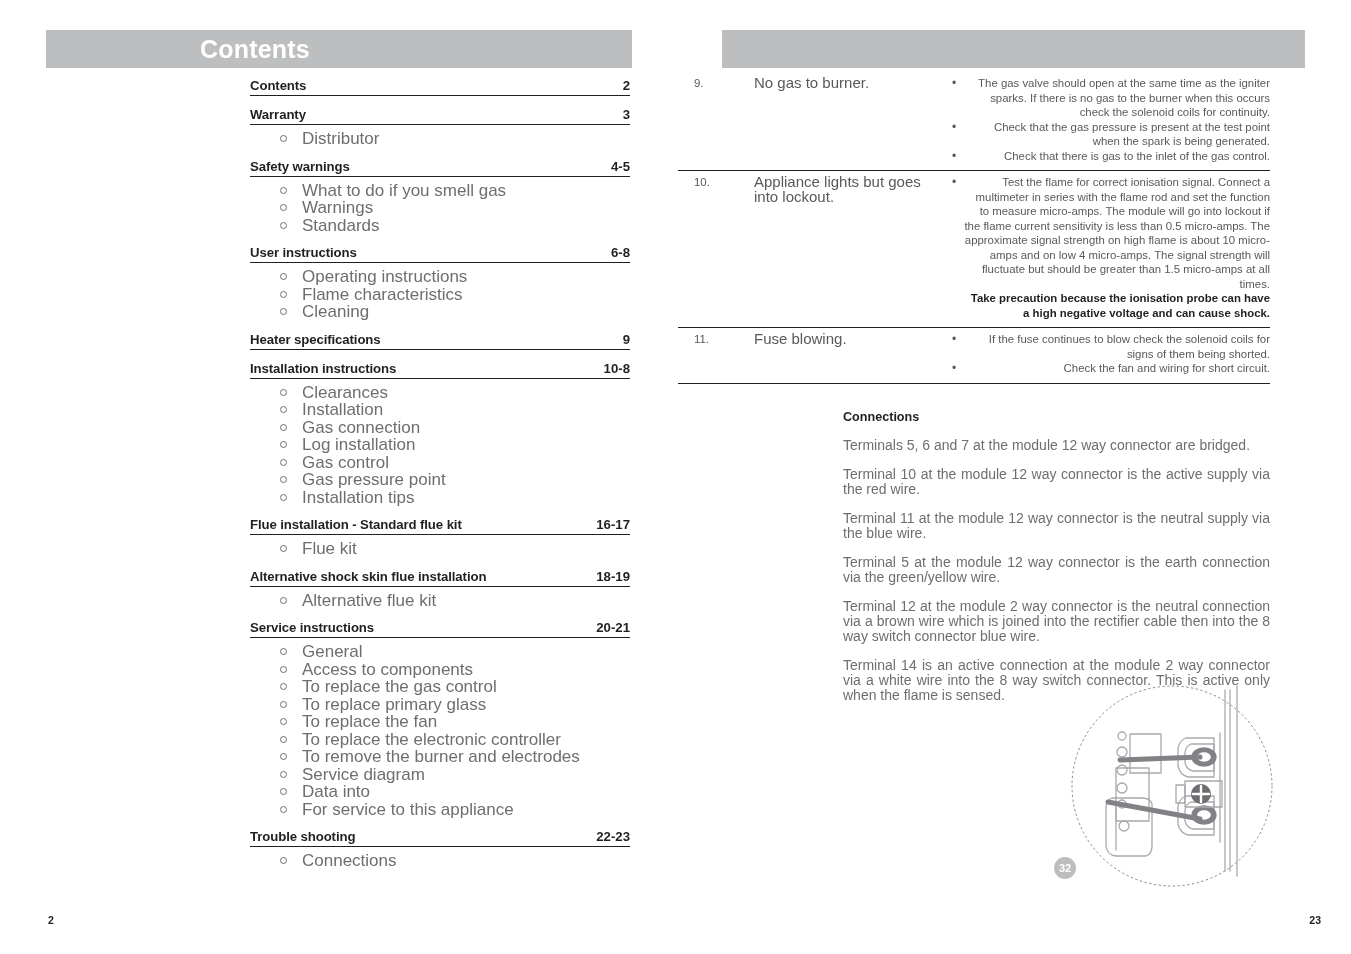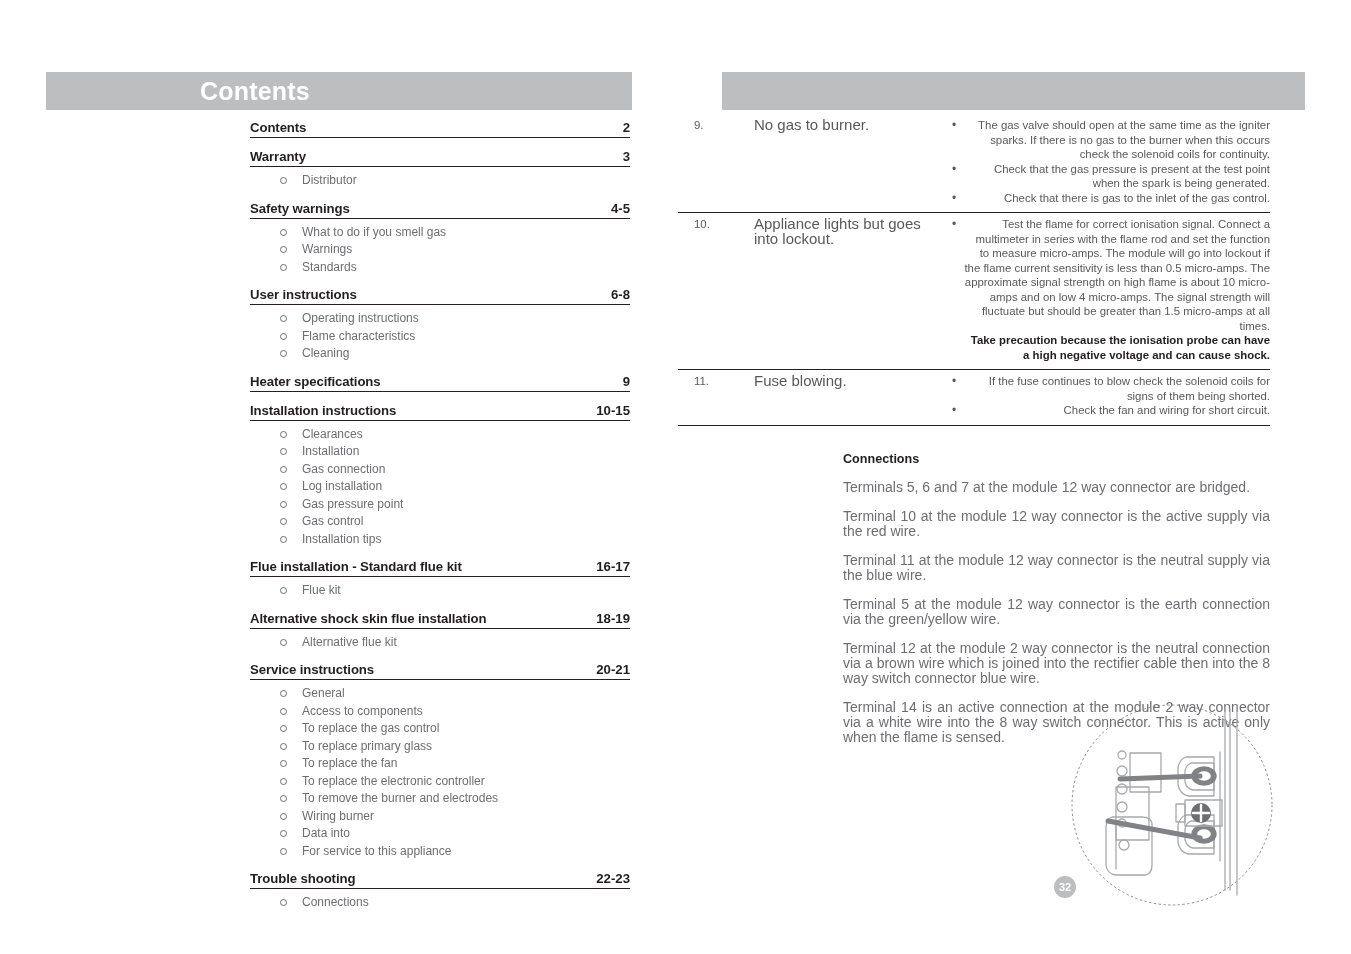--- a/index.html
+++ b/index.html
@@ -12,21 +12,20 @@
     height: 954px;
     font-family: "Liberation Sans", sans-serif;
     color: #231f20;
     position: relative;
     overflow: hidden;
   }
   .spread {
     position: absolute;
     inset: 0;
     display: flex;
-    margin-top: 42px;
   }
   .page {
     position: relative;
     height: 954px;
   }
   .page-left  { width: 676px; }
   .page-right { width: 675px; }
 
   
   .header-bar {
@@ -74,21 +73,21 @@
     font-weight: 700;
     color: #231f20;
   }
   .toc-sub {
     list-style: none;
     margin: 0 0 11px 0;
     padding: 0 0 0 30px;
   }
   .toc-sub-item {
     position: relative;
-    font-size: 12px;
+    font-size: 17px;
     color: #6d6e71;
     line-height: 17.5px;
     padding-left: 22px;
     white-space: nowrap;
   }
   .toc-bullet {
     position: absolute;
     left: 0;
     top: 5px;
     width: 7px;
@@ -173,21 +172,21 @@
     color: #6d6e71;
     line-height: 15px;
     margin-bottom: 13px;
     text-align: justify;
   }
 
   
   .figure {
     position: absolute;
     left: 378px;
-    top: 655px;
+    top: 678px;
     width: 225px;
     height: 225px;
   }
   .figure svg { display: block; }
 
   
   .folio {
     position: absolute;
     bottom: 28px;
     font-size: 10.5px;
@@ -249,29 +248,29 @@
         <div class="toc-section">
           <div class="toc-row">
             <span class="toc-row-title">Heater specifications</span>
             <span class="toc-row-pages">9</span>
           </div>
           <div class="toc-gap"></div>
         </div>
         <div class="toc-section">
           <div class="toc-row">
             <span class="toc-row-title">Installation instructions</span>
-            <span class="toc-row-pages">10-15</span>
+            <span class="toc-row-pages">10-8</span>
           </div>
           <ul class="toc-sub">
             <li class="toc-sub-item"><span class="toc-bullet"></span><span>Clearances</span></li>
             <li class="toc-sub-item"><span class="toc-bullet"></span><span>Installation</span></li>
             <li class="toc-sub-item"><span class="toc-bullet"></span><span>Gas connection</span></li>
             <li class="toc-sub-item"><span class="toc-bullet"></span><span>Log installation</span></li>
+            <li class="toc-sub-item"><span class="toc-bullet"></span><span>Gas control</span></li>
             <li class="toc-sub-item"><span class="toc-bullet"></span><span>Gas pressure point</span></li>
-            <li class="toc-sub-item"><span class="toc-bullet"></span><span>Gas control</span></li>
             <li class="toc-sub-item"><span class="toc-bullet"></span><span>Installation tips</span></li>
           </ul>
         </div>
         <div class="toc-section">
           <div class="toc-row">
             <span class="toc-row-title">Flue installation - Standard flue kit</span>
             <span class="toc-row-pages">16-17</span>
           </div>
           <ul class="toc-sub">
             <li class="toc-sub-item"><span class="toc-bullet"></span><span>Flue kit</span></li>
@@ -292,21 +291,21 @@
             <span class="toc-row-pages">20-21</span>
           </div>
           <ul class="toc-sub">
             <li class="toc-sub-item"><span class="toc-bullet"></span><span>General</span></li>
             <li class="toc-sub-item"><span class="toc-bullet"></span><span>Access to components</span></li>
             <li class="toc-sub-item"><span class="toc-bullet"></span><span>To replace the gas control</span></li>
             <li class="toc-sub-item"><span class="toc-bullet"></span><span>To replace primary glass</span></li>
             <li class="toc-sub-item"><span class="toc-bullet"></span><span>To replace the fan</span></li>
             <li class="toc-sub-item"><span class="toc-bullet"></span><span>To replace the electronic controller</span></li>
             <li class="toc-sub-item"><span class="toc-bullet"></span><span>To remove the burner and electrodes</span></li>
-            <li class="toc-sub-item"><span class="toc-bullet"></span><span>Wiring burner</span></li>
+            <li class="toc-sub-item"><span class="toc-bullet"></span><span>Service diagram</span></li>
             <li class="toc-sub-item"><span class="toc-bullet"></span><span>Data into</span></li>
             <li class="toc-sub-item"><span class="toc-bullet"></span><span>For service to this appliance</span></li>
           </ul>
         </div>
         <div class="toc-section">
           <div class="toc-row">
             <span class="toc-row-title">Trouble shooting</span>
             <span class="toc-row-pages">22-23</span>
           </div>
           <ul class="toc-sub">

